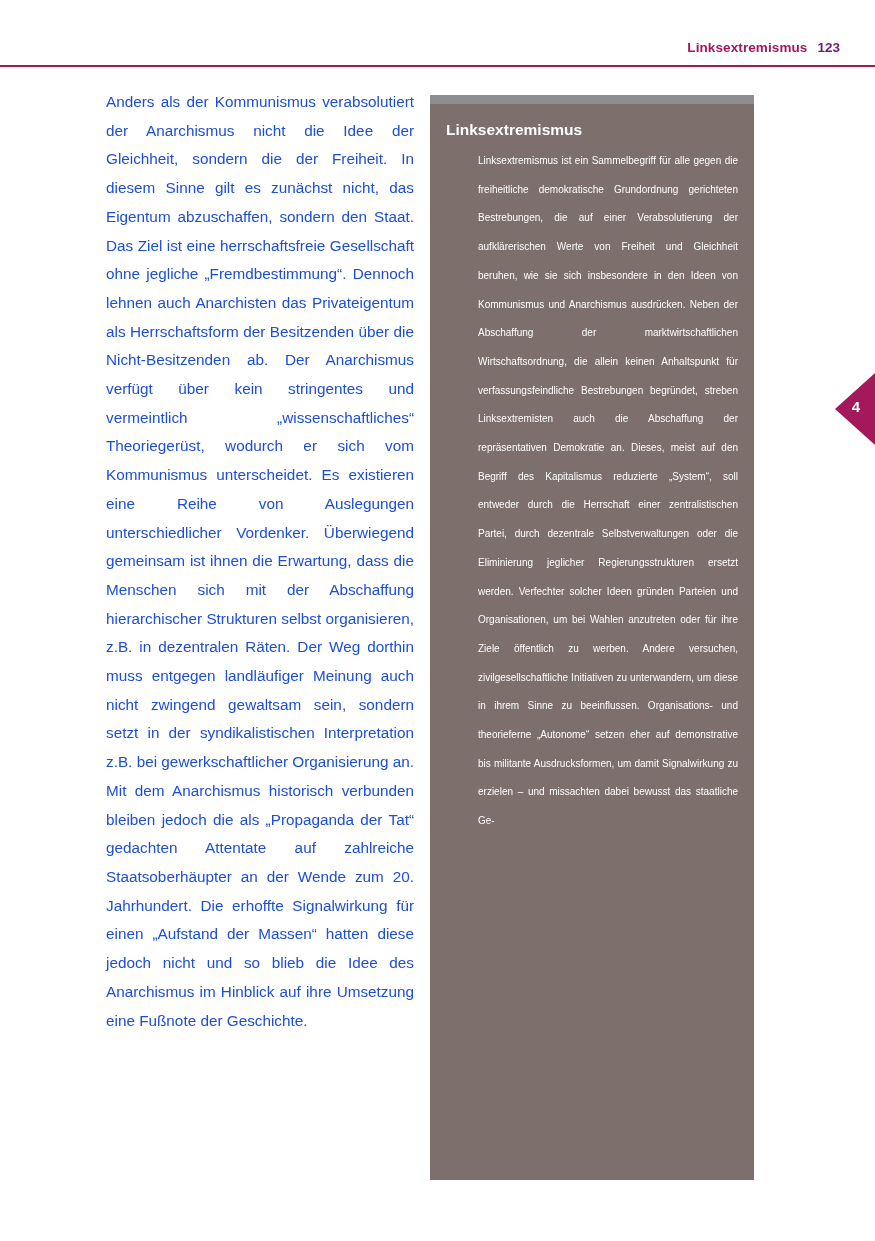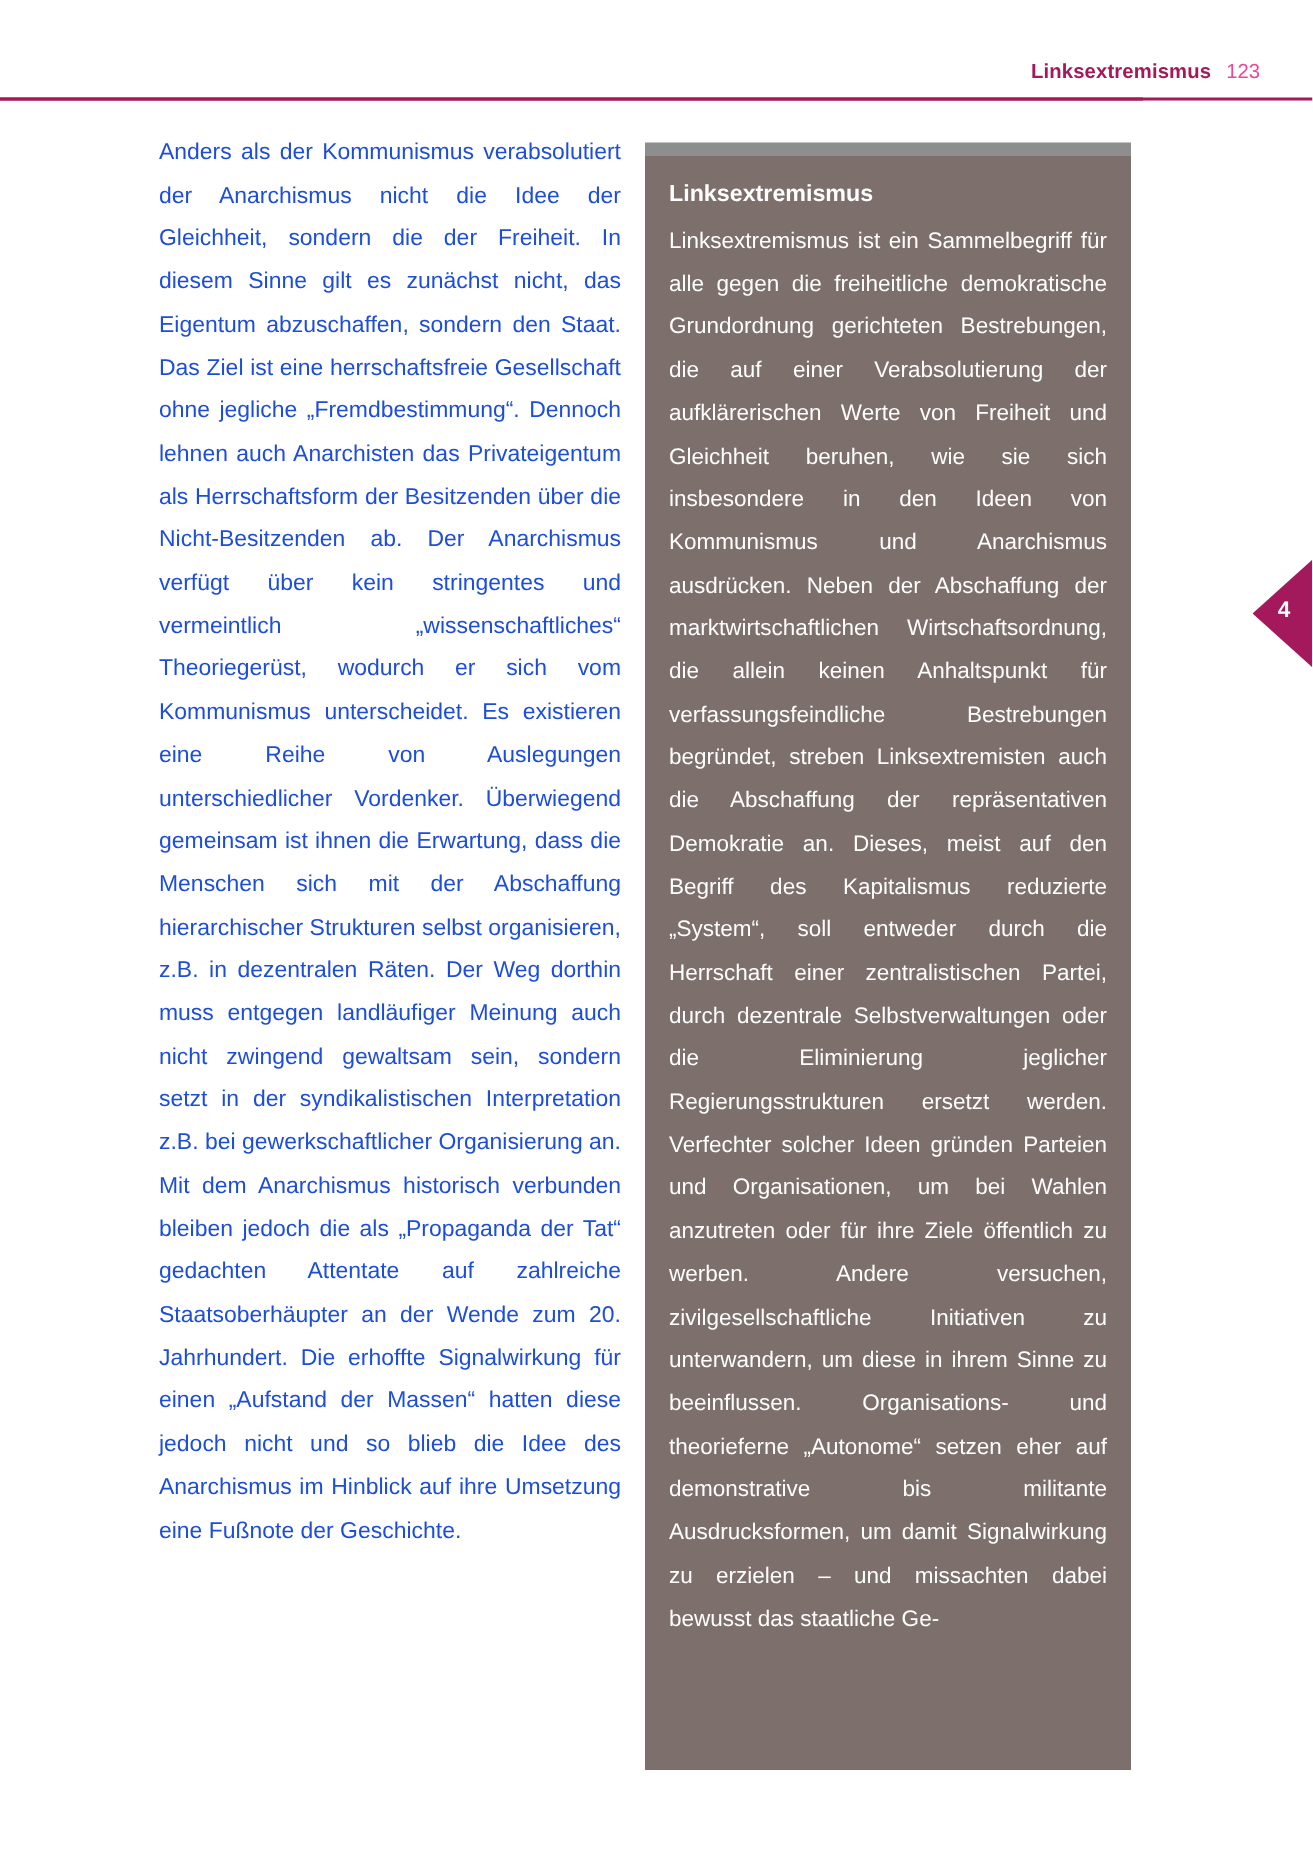--- a/index.html
+++ b/index.html
@@ -40,22 +40,22 @@
   }
   .header-title {
     font-size: 13.5px;
     font-weight: bold;
     color: #a3195b;
     letter-spacing: 0.1px;
     padding-bottom: 3px;
   }
   .header-page {
     font-size: 13.5px;
-    font-weight: normal;
-    color: #ec4899;
+    font-weight: bold;
+    color: #701a75;
   }
   .header-rule {
     position: absolute;
     left: 0;
     top: 25px;
     width: 875px;
     height: 1.6px;
     background: #a3195b;
   }
   .header-rule-dark {
@@ -102,25 +102,26 @@
     overflow: hidden;
   }
   .infobox-title {
     font-size: 15.5px;
     font-weight: bold;
     line-height: 24px;
     margin-bottom: 5px;
     color: #ffffff;
   }
   .infobox-text {
-    font-size: 15px;
+    font-size: 10px;
     line-height: 28.7px;
     text-align: justify;
     text-justify: inter-word;
     color: #ffffff;
+    margin-left: 32px;
   }
 
   
   .chapter-tab {
     position: absolute;
     right: 0;
     top: 373px;
     width: 40px;
     height: 72px;
   }

